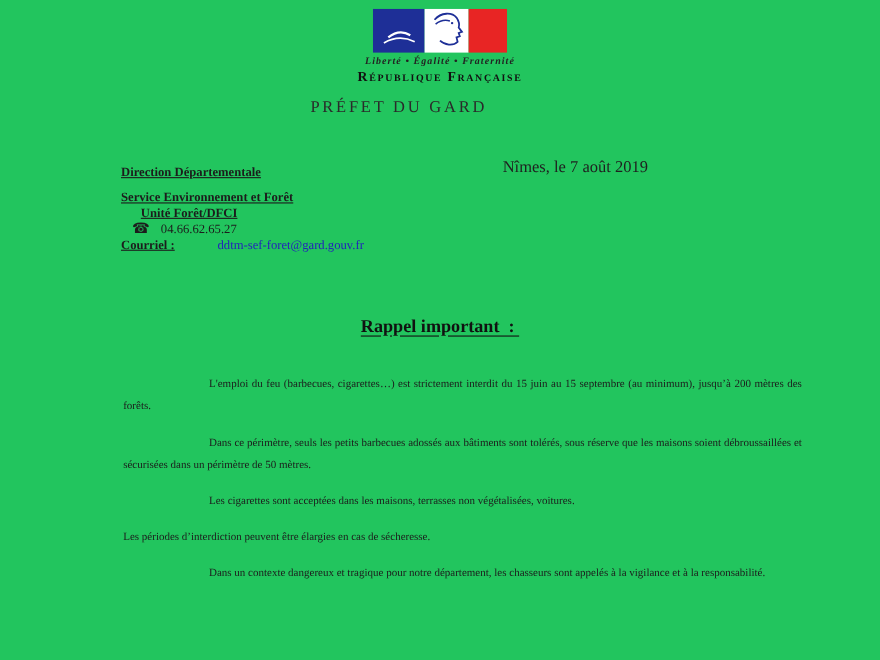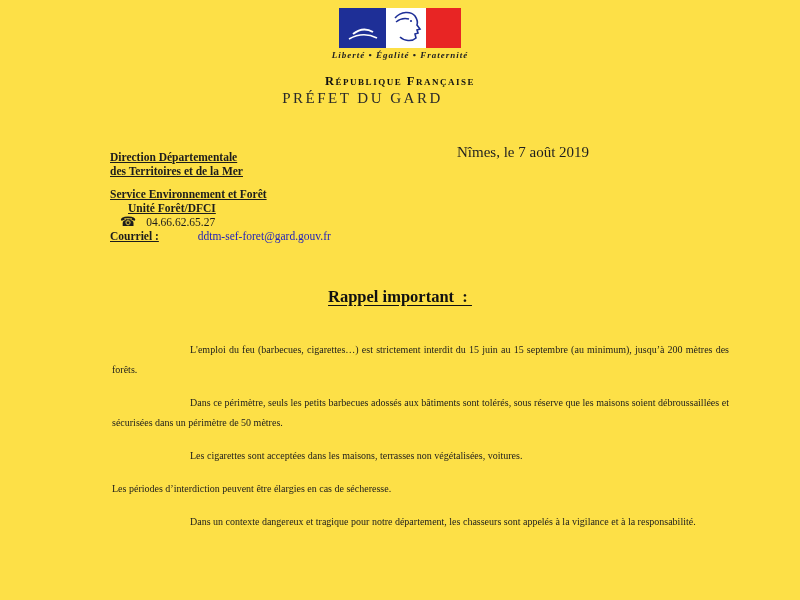--- a/index.html
+++ b/index.html
@@ -1,40 +1,40 @@
 <!DOCTYPE html>
 <html><head>
 <meta charset="utf-8">
 <style>
   html, body { margin: 0; padding: 0; background: #ffffff; }
   #page {
     position: relative;
     width: 800px; height: 600px;
-    background: #fde047;
+    background: #22c55e;
     font-family: "Liberation Serif", "DejaVu Serif", serif;
     color: #1f1f1f;
     overflow: hidden;
   }
 
   
   #logo-block {
     position: absolute; top: 8px; left: 0; width: 800px;
     text-align: center;
   }
   #logo-flag { display: block; margin: 0 auto; }
   #logo-motto {
     margin-top: 2px;
     font-style: italic;
     font-weight: bold;
     font-size: 9px;
     letter-spacing: 1px;
     color: #222;
   }
   #logo-republic {
-    margin-top: 14px;
+    margin-top: 3px;
     font-variant: small-caps;
     font-weight: bold;
     font-size: 12.5px;
     letter-spacing: 1.5px;
     color: #111;
   }
 
   
   #prefet-line {
     position: absolute; top: 90px; left: 0; width: 725px;
@@ -111,21 +111,20 @@
       <circle cx="72" cy="13" r="1.1" fill="#1e2f97"></circle>
     </svg>
     <div id="logo-motto">Liberté  •  Égalité  •  Fraternité</div>
     <div id="logo-republic">République Française</div>
   </div>
 
   <div id="prefet-line">PRÉFET DU GARD</div>
 
   <div id="sender-block">
     <div class="bold">Direction Départementale</div>
-    <div class="bold">des Territoires et de la Mer</div>
     <div class="gap"></div>
     <div class="bold">Service Environnement et Forêt</div>
     <div class="bold indent1">Unité Forêt/DFCI</div>
     <div id="sender-phone-row">
       <span class="phone-icon">☎</span><span>04.66.62.65.27</span>
     </div>
     <div id="sender-email-row">
       <span class="bold">Courriel :</span>
       <a href="#">ddtm-sef-foret@gard.gouv.fr</a>
     </div>

